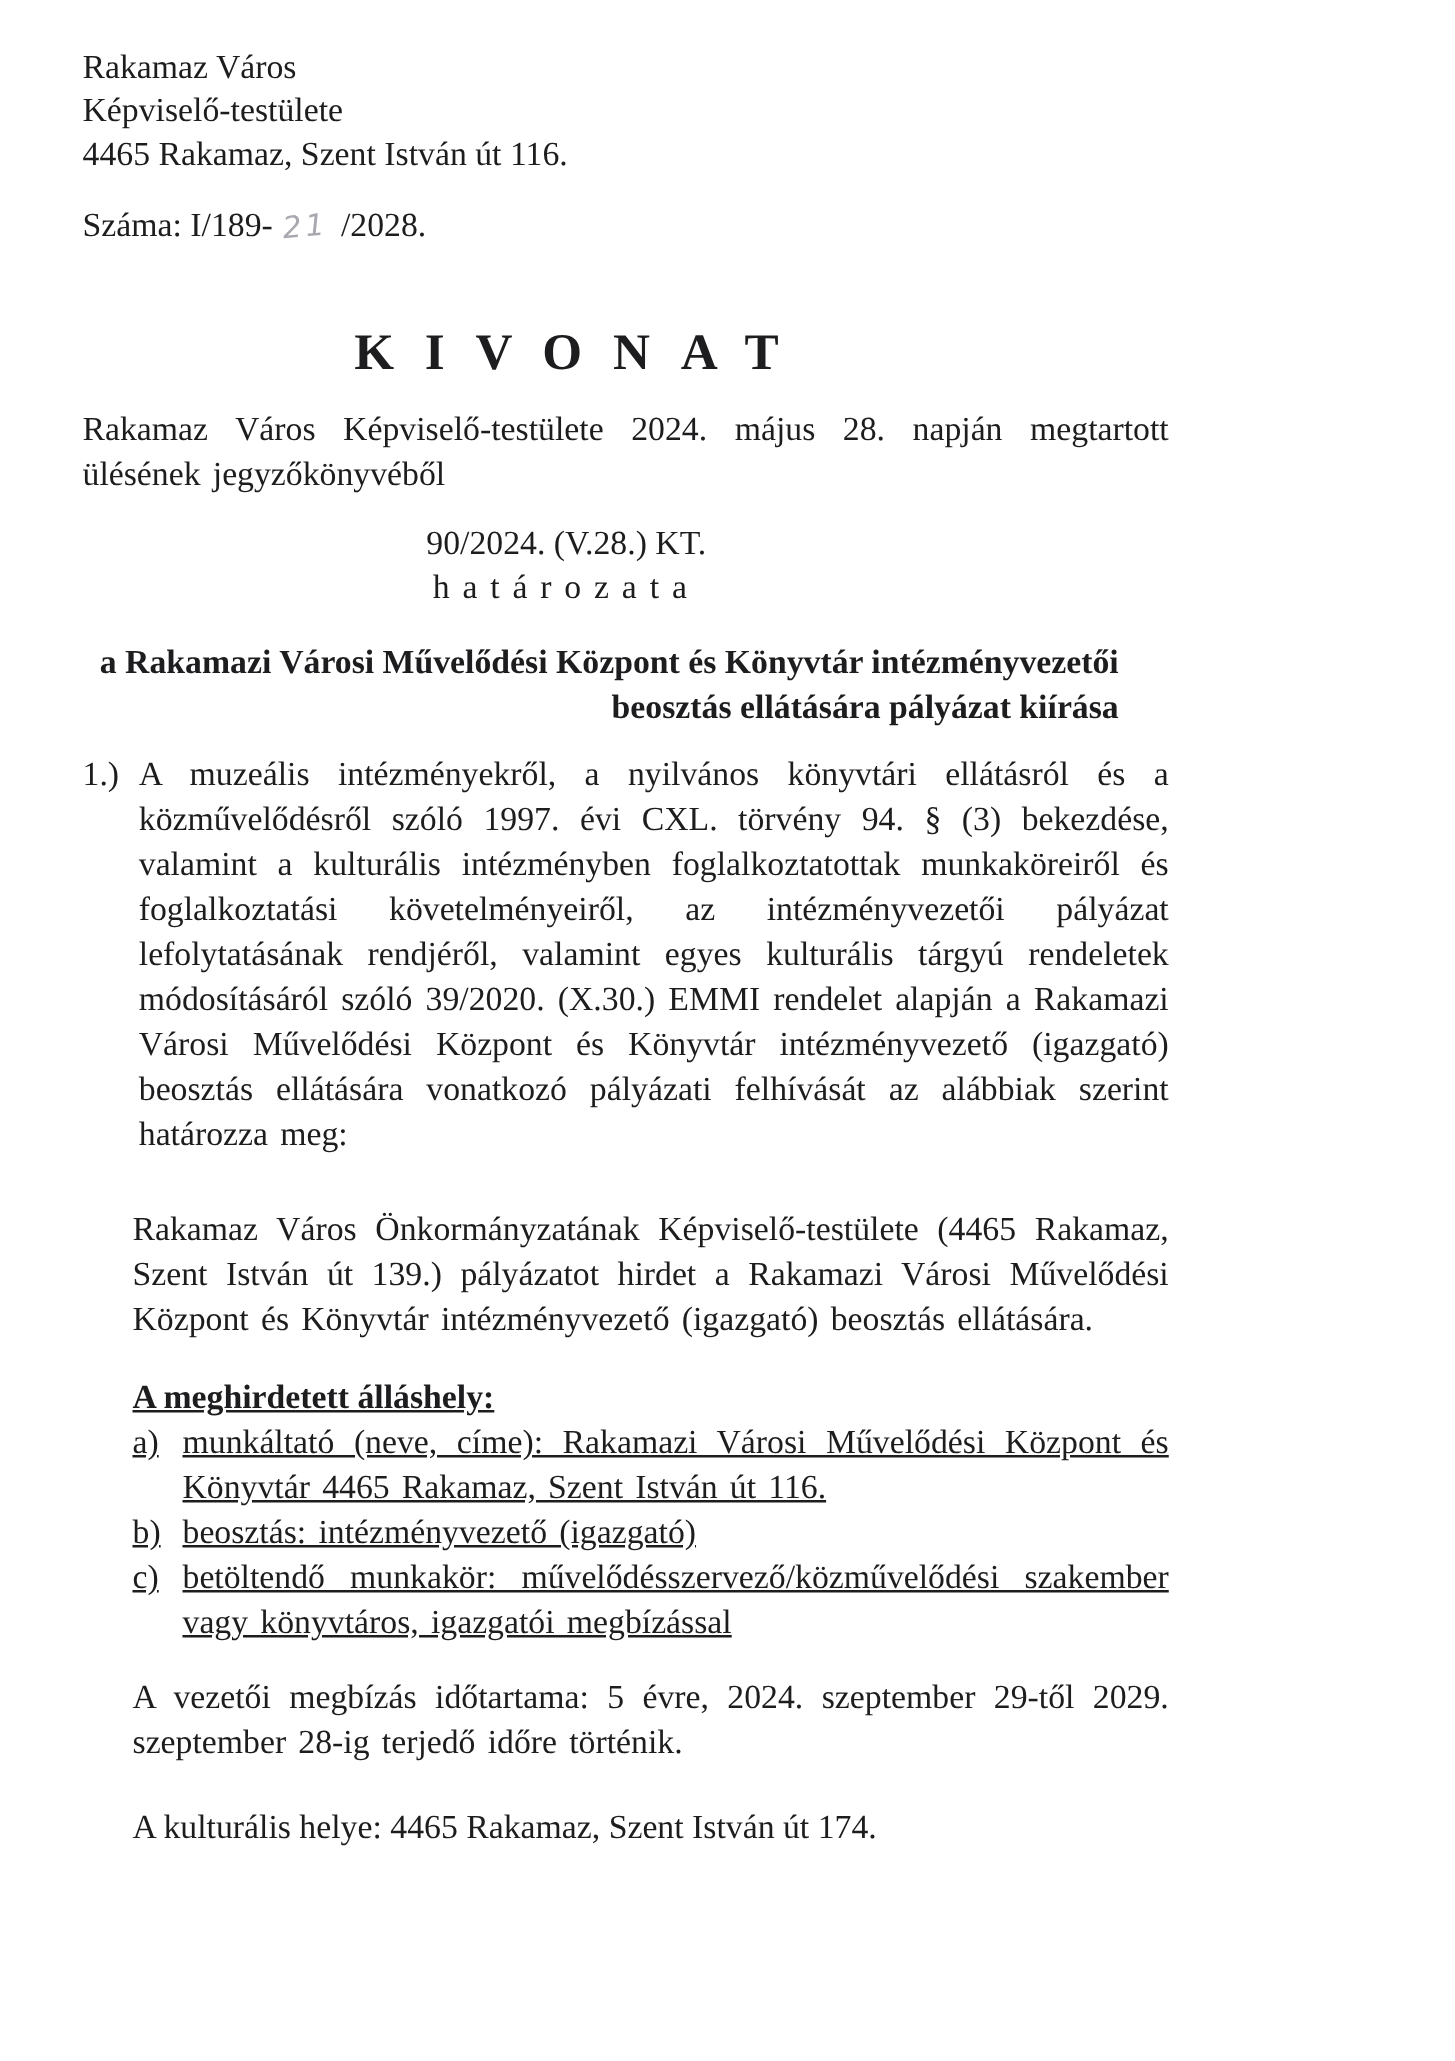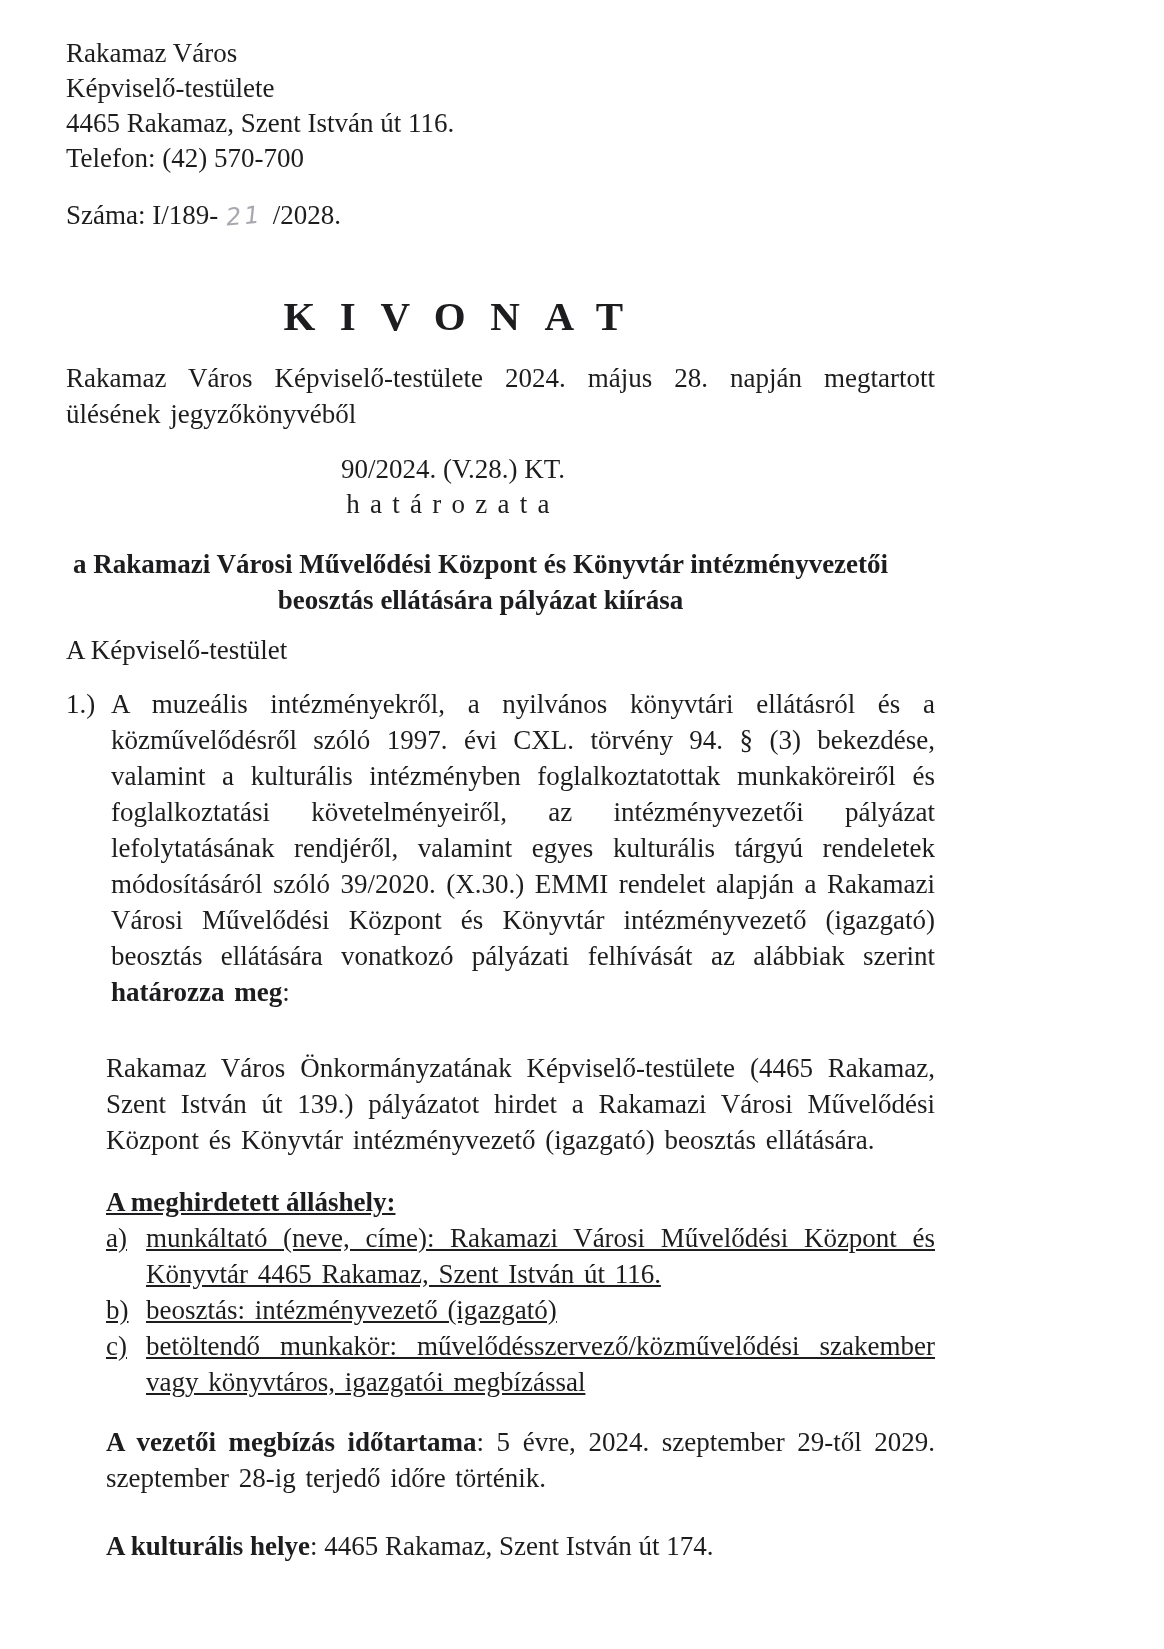--- a/index.html
+++ b/index.html
@@ -51,21 +51,21 @@
   .res-header {
     margin-top: 20px;
     padding-right: 95px;
     text-align: center;
     line-height: 35px;
   }
   .res-word { letter-spacing: 0.38em; }
 
   .subject {
     margin-top: 24px;
-    text-align: center;
+    text-align: right;
     font-weight: bold;
     padding-right: 40px;
   }
 
   .body-intro { margin-top: 14px; }
 
   .point { margin-top: 18px; display: flex; }
   .point .marker { flex: 0 0 45px; }
   .point .ptext { flex: 1; text-align: justify; word-spacing: 3px; }
 
@@ -81,48 +81,46 @@
   .job-item .marker { flex: 0 0 40px; }
   .job-item .jtext { flex: 1; text-align: justify; word-spacing: 3px; }
 
   .term {
     margin: 24px 0 0 40px;
     text-align: justify;
     word-spacing: 3px;
   }
   .workplace { margin: 32px 0 0 40px; }
 
-  b { font-weight: bold; }
+  b { font-weight: normal; }
 </style>
 </head>
 <body>
 
 <div class="page">
 
   <div class="letterhead">
     <div>Rakamaz Város</div>
     <div>Képviselő-testülete</div>
     <div>4465 Rakamaz, Szent István út 116.</div>
-    <div>Telefon: (42) 570-700</div>
   </div>
 
   <div class="doc-number"><span>Száma: I/189-</span><span class="handwritten">21</span><span>/2028.</span></div>
 
   <h1 class="kivonat">KIVONAT</h1>
 
   <p class="intro">Rakamaz Város Képviselő-testülete 2024. május 28. napján megtartott ülésének jegyzőkönyvéből</p>
 
   <div class="res-header">
     <div>90/2024. (V.28.) KT.</div>
     <div class="res-word">határozata</div>
   </div>
 
   <h2 class="subject">a Rakamazi Városi Művelődési Központ és Könyvtár intézményvezetői beosztás ellátására pályázat kiírása</h2>
 
-  <p class="body-intro">A Képviselő-testület</p>
 
   <div class="point">
     <span class="marker">1.)</span>
     <p class="ptext"><span>A muzeális intézményekről, a nyilvános könyvtári ellátásról és a közművelődésről szóló 1997. évi CXL. törvény 94. § (3) bekezdése, valamint a kulturális intézményben foglalkoztatottak munkaköreiről és foglalkoztatási követelményeiről, az intézményvezetői pályázat lefolytatásának rendjéről, valamint egyes kulturális tárgyú rendeletek módosításáról szóló 39/2020. (X.30.) EMMI rendelet alapján a Rakamazi Városi Művelődési Központ és Könyvtár intézményvezető (igazgató) beosztás ellátására vonatkozó pályázati felhívását az alábbiak szerint</span> <b>határozza meg</b><span>:</span></p>
   </div>
 
   <p class="announce">Rakamaz Város Önkormányzatának Képviselő-testülete (4465 Rakamaz, Szent István út 139.) pályázatot hirdet a Rakamazi Városi Művelődési Központ és Könyvtár intézményvezető (igazgató) beosztás ellátására.</p>
 
   <div class="jobs">
     <h3 class="jobs-heading">A meghirdetett álláshely:</h3>

